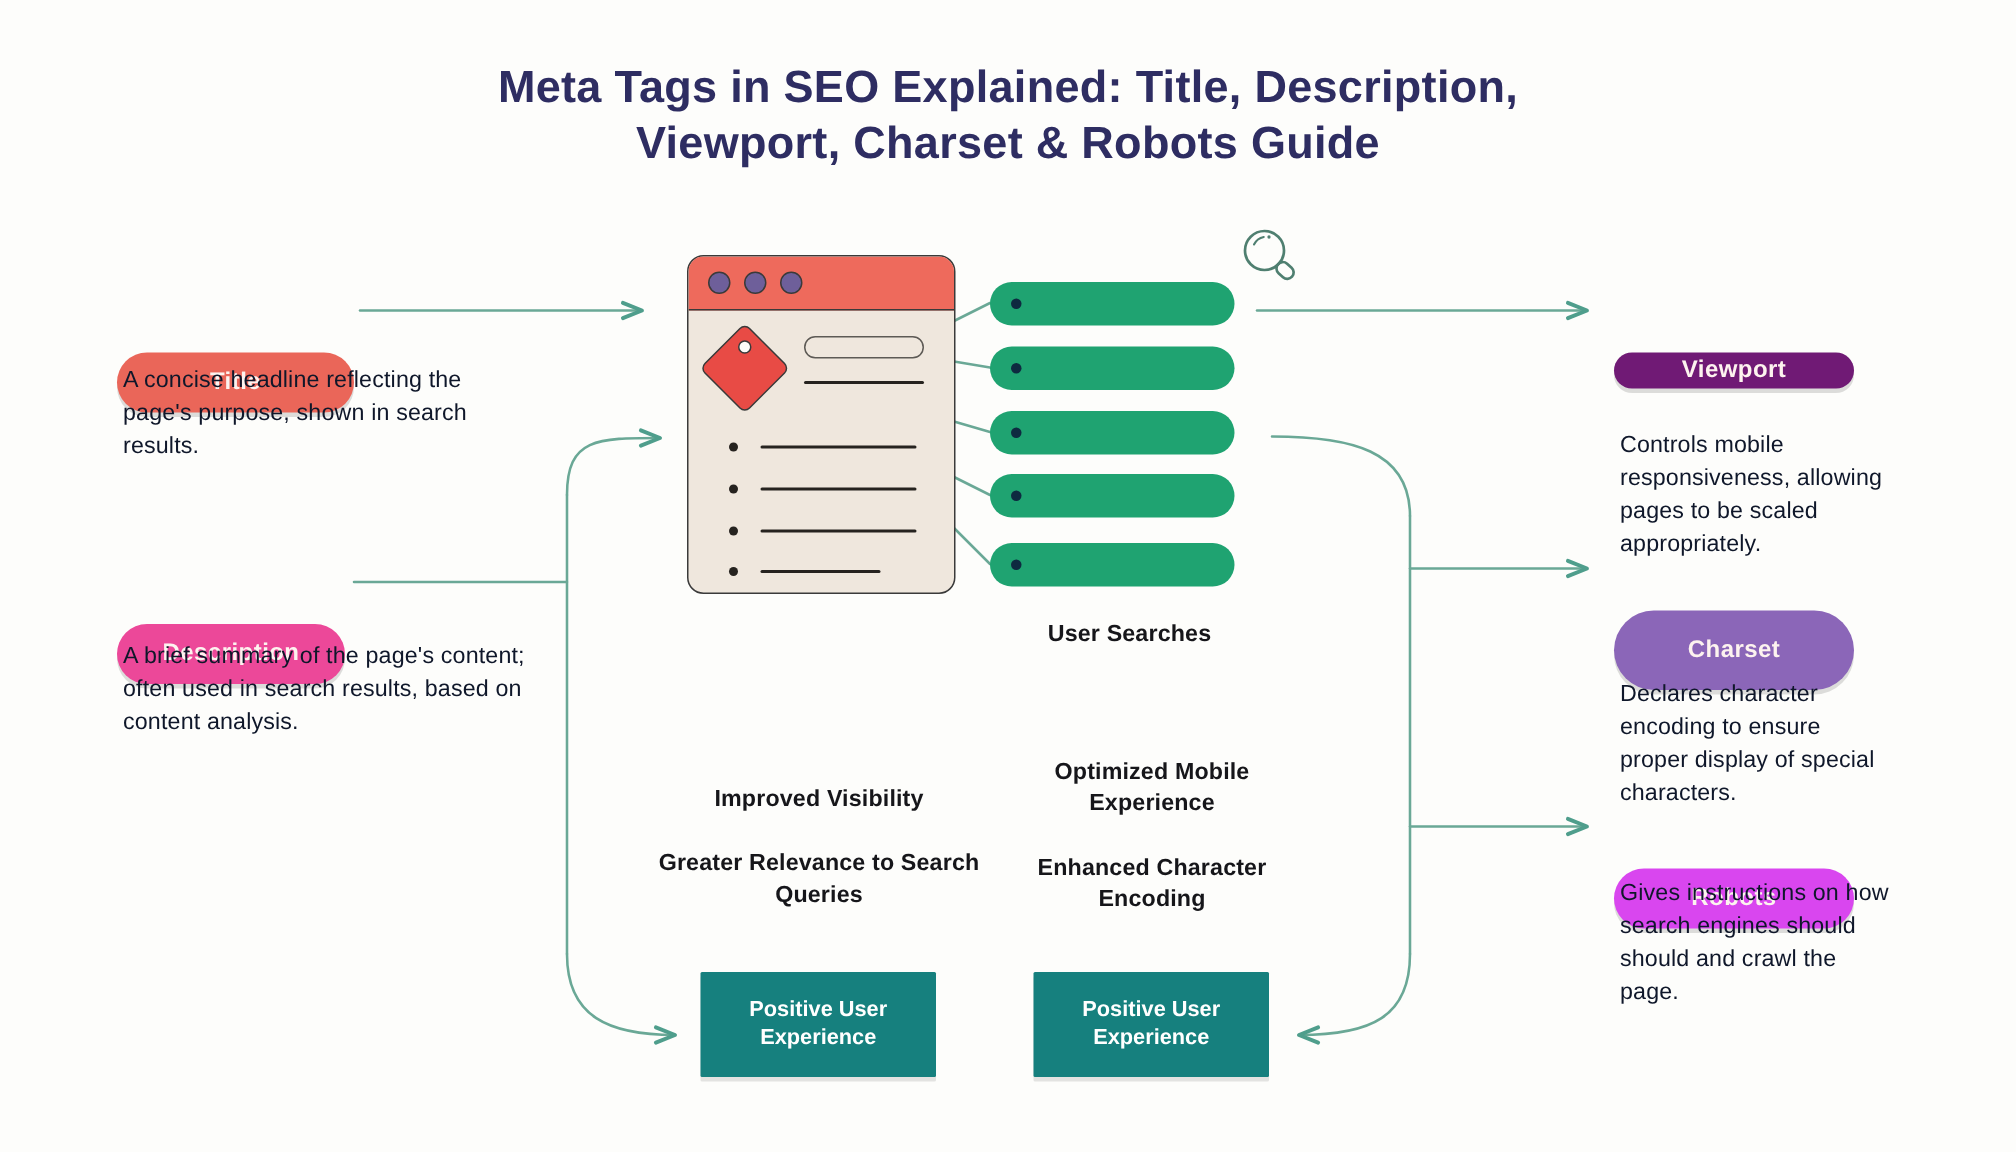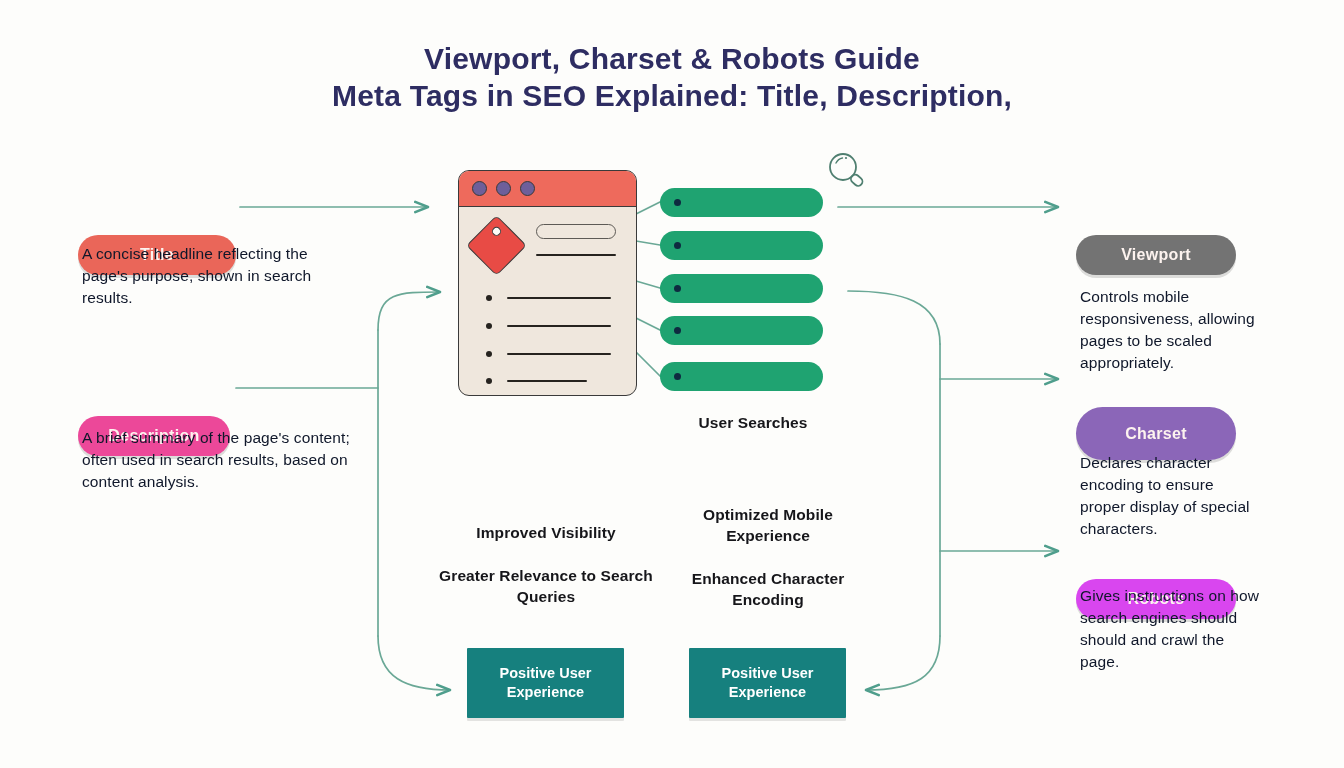--- a/index.html
+++ b/index.html
@@ -29,21 +29,21 @@
     display:flex;align-items:center;justify-content:center;
     color:#fdf3ef;
     font-weight:bold;
     font-size:16px;
     letter-spacing:.3px;
     box-shadow:0 3px 0 rgba(0,0,0,.13);
     margin-top:48px;
   }
   .pill-title{left:78px;top:187px;width:158px;height:40px;background:#ea6659;}
   .pill-desc{left:78px;top:368px;width:152px;height:40px;background:#ec4899;}
-  .pill-viewport{left:1076px;top:187px;width:160px;height:40px;background:#737373;}
+  .pill-viewport{left:1076px;top:187px;width:160px;height:24px;background:#701a75;}
   .pill-charset{left:1076px;top:359px;width:160px;height:53px;background:#8b66b8;}
   .pill-robots{left:1076px;top:531px;width:160px;height:40px;background:#d946ef;}
 
   .body-txt{
     position:absolute;
     color:#0f172a;
     font-size:15.5px;
     line-height:22px;
     font-weight:normal;
     letter-spacing:.1px;
@@ -162,22 +162,22 @@
 
       <path d="M636,214 L660,202"></path>
       <path d="M636,241 L660,245"></path>
       <path d="M636,281 L660,288"></path>
       <path d="M636,318 L660,330"></path>
       <path d="M636,352 L660,376"></path>
     </g>
   </svg>
 
   <div class="title">
+    <span class="ln">Meta Tags in SEO Explained: Title, Description,</span>
     <span class="ln">Viewport, Charset &amp; Robots Guide</span>
-    <span class="ln">Meta Tags in SEO Explained: Title, Description,</span>
   </div>
 
   <div class="pill pill-title">
     <span>Title</span>
   </div>
   <div class="body-txt txt-title">A concise headline reflecting the page's purpose, shown in search results.</div>
 
   <div class="pill pill-desc">
     <span>Description</span>
   </div>

